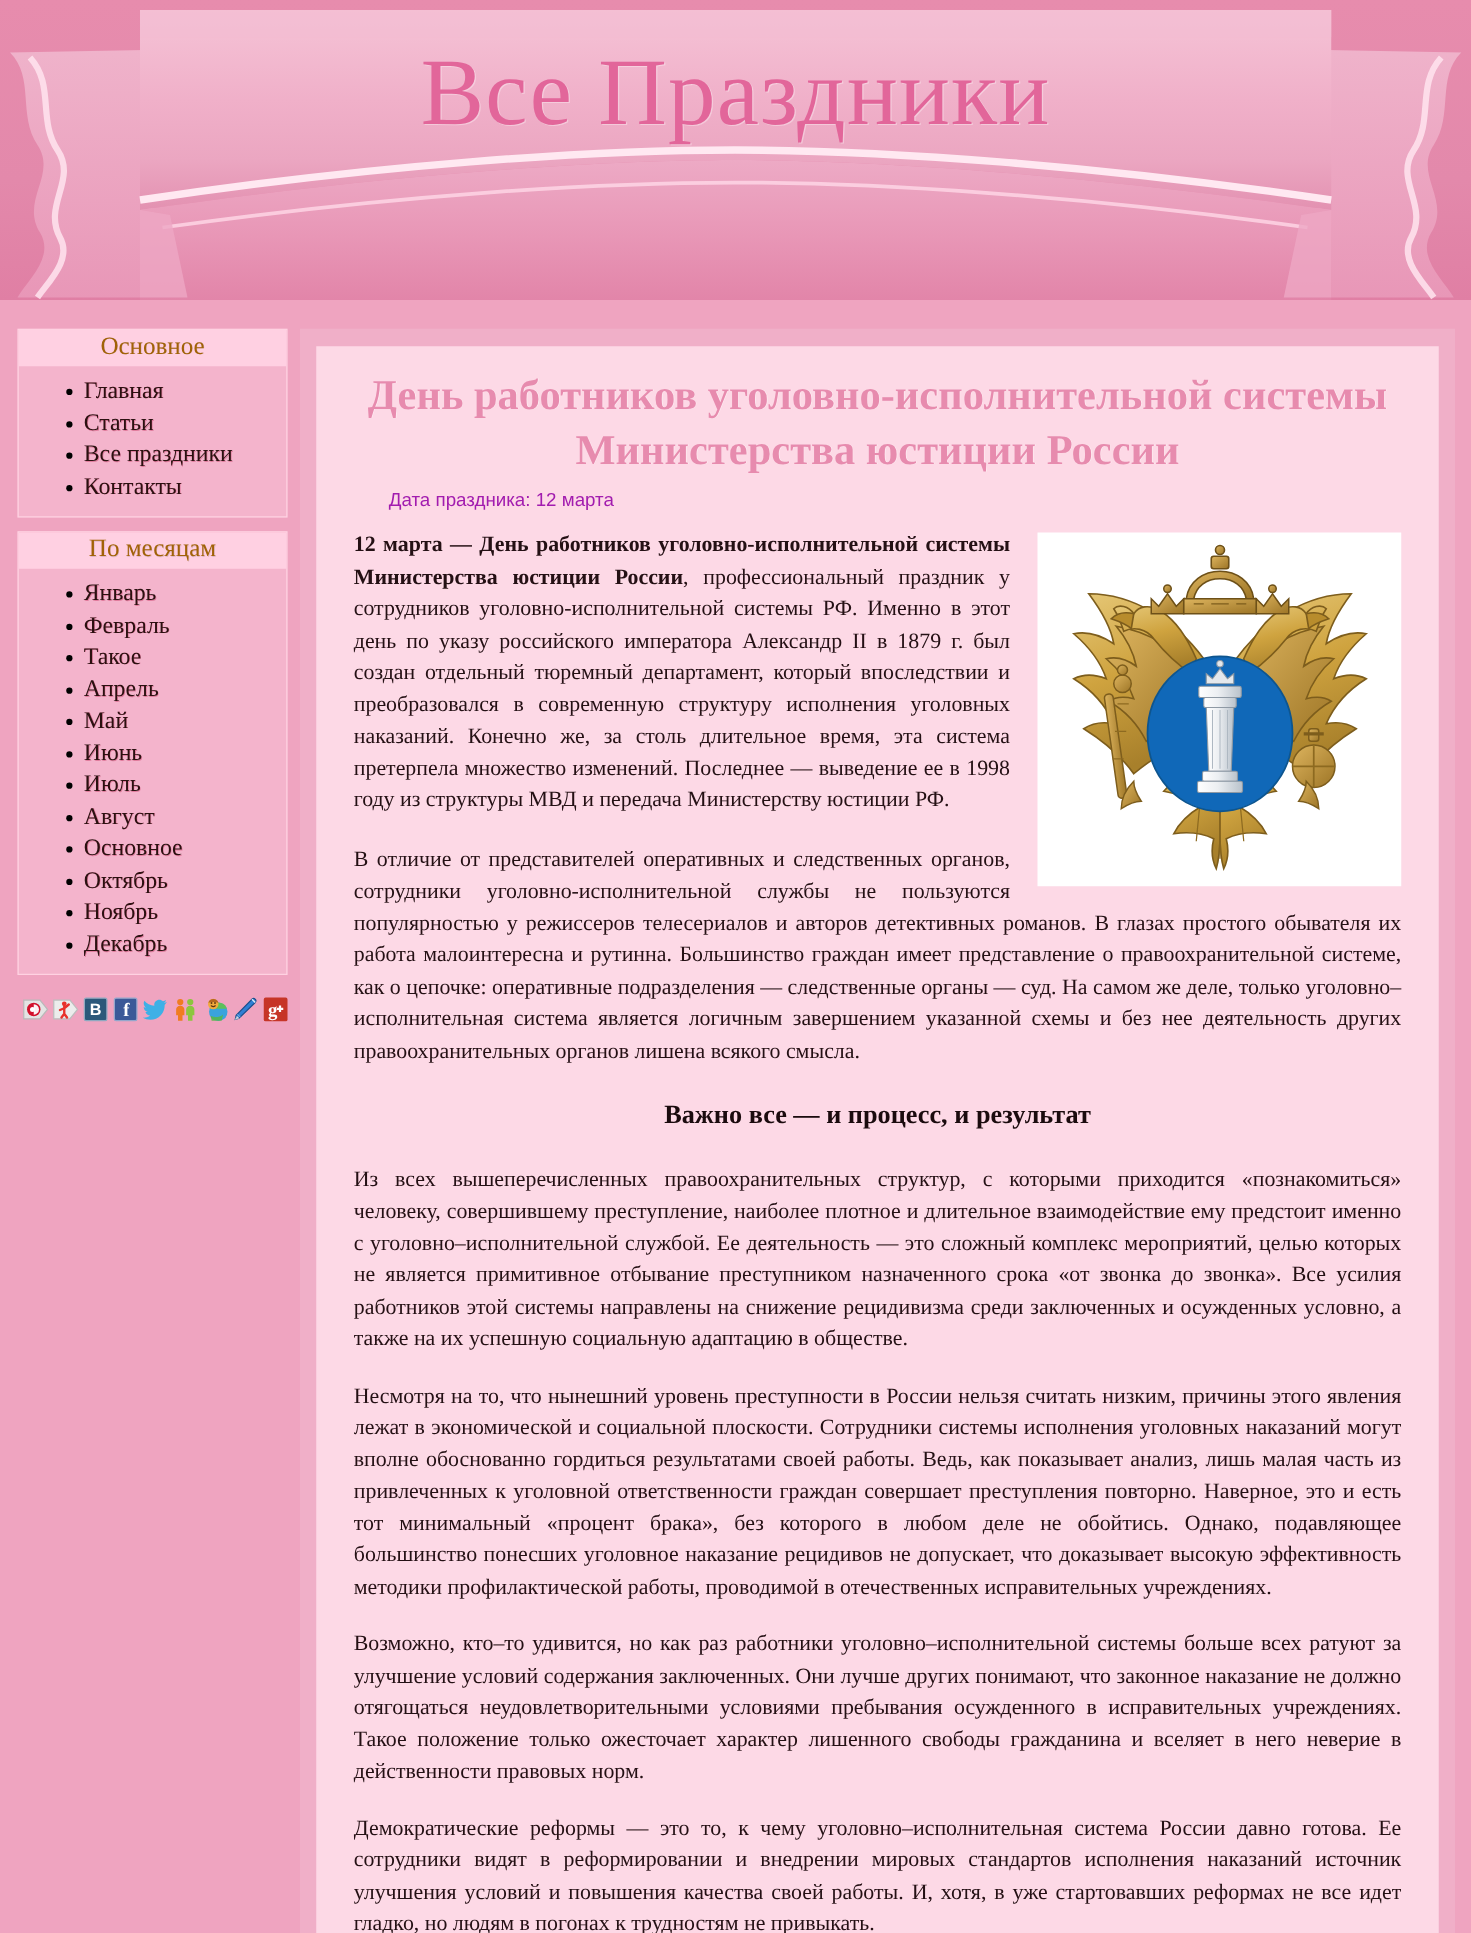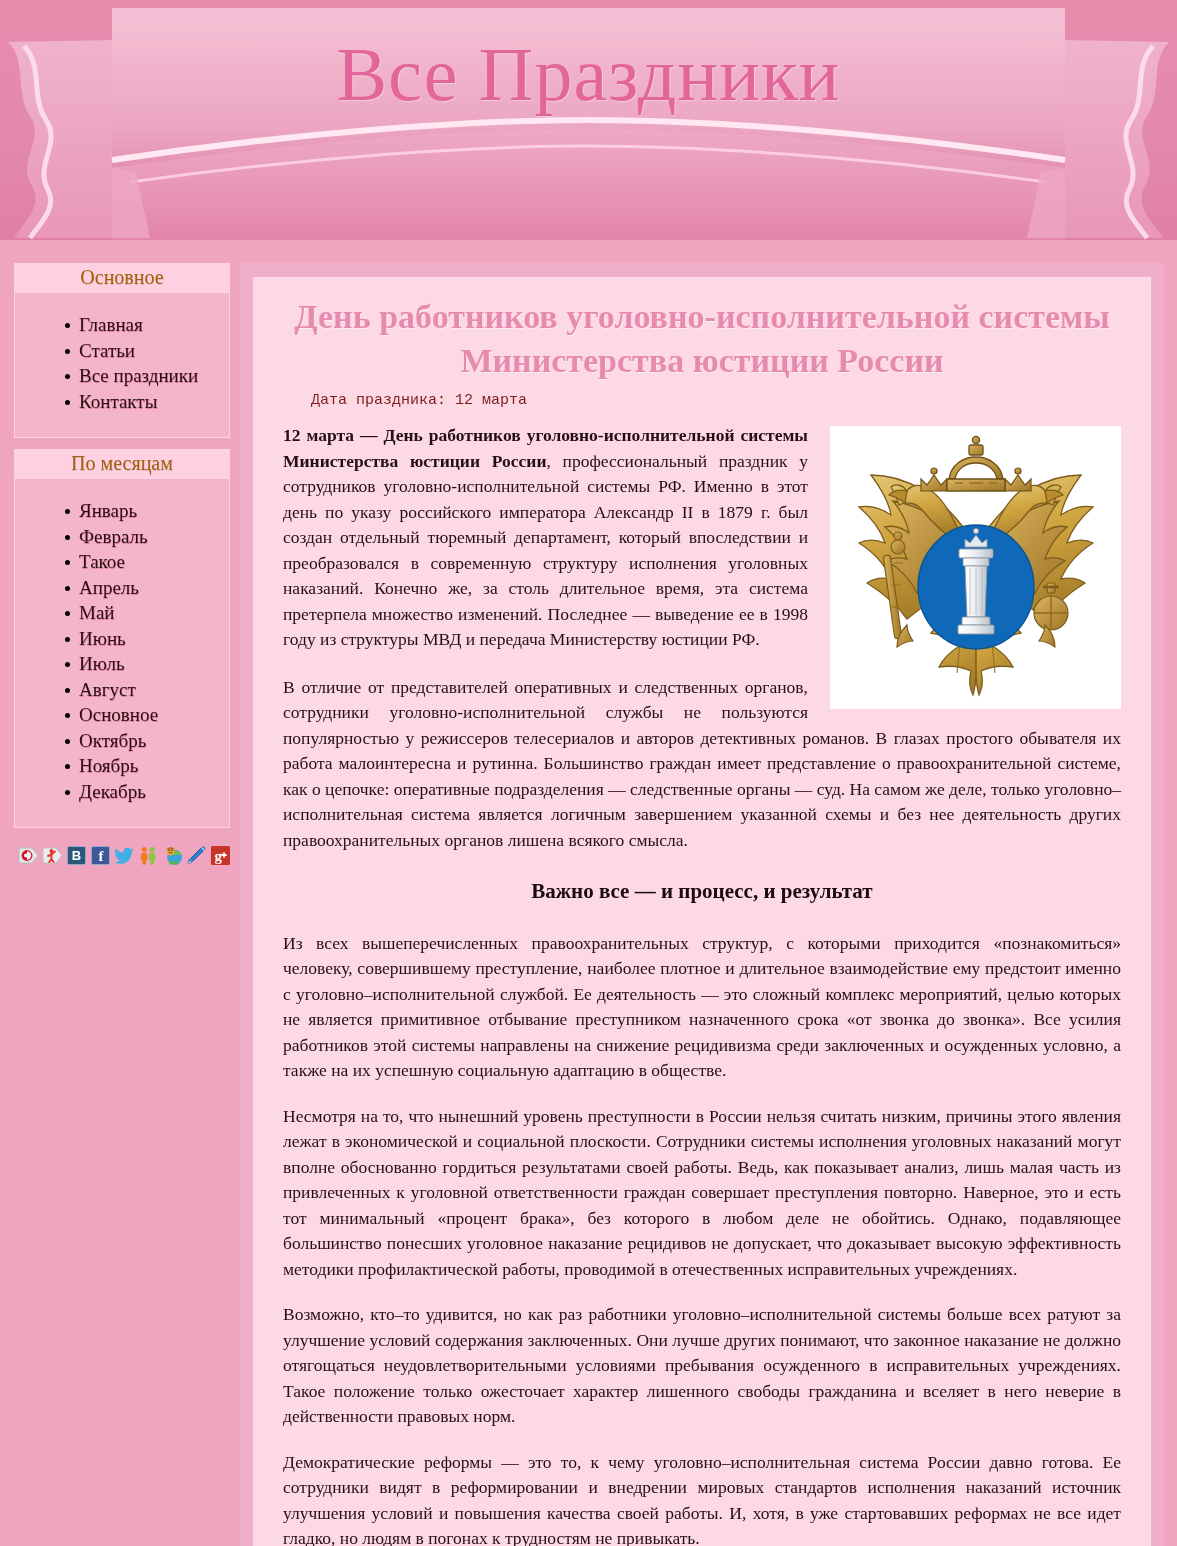--- a/index.html
+++ b/index.html
@@ -67,21 +67,21 @@
     background: #ffd0e2;
     text-align: center;
     color: #a16207;
     font-size: 20px;
     padding: 2px 0 4px 0;
     font-family: "Liberation Serif", "DejaVu Serif", serif;
     text-shadow: 0.5px 0.5px 0 rgba(0,0,0,0.12);
   }
   .side-list {
     list-style: none;
-    margin: 16px;
+    margin: 4px;
     padding: 4px 0 6px 0;
   }
   .side-list li {
     position: relative;
     padding: 0 0 0 48px;
     margin: 0 0 1px 0;
     line-height: 23.5px;
   }
   .side-list li::before {
     content: "";
@@ -138,22 +138,22 @@
     font-size: 34px;
     line-height: 1.28;
     color: #e78bae;
     font-family: "Liberation Serif", "DejaVu Serif", serif;
     font-weight: bold;
     text-shadow: 0.5px 0.5px 0 rgba(255,255,255,0.5);
   }
   .post-date {
     margin: 10px 0 0 28px;
     font-size: 15px;
-    color: #7f1d1d;
-    font-family: Liberation Mono, monospace;
+    color: #a21caf;
+    font-family: Liberation Sans, sans-serif;
   }
   .article {
     margin-top: 14px;
     font-size: 17.5px;
     line-height: 25.5px;
     color: #241014;
     text-align: justify;
     font-family: "Liberation Serif", "DejaVu Serif", serif;
   }
   .article p { margin: 0 0 20px 0; }

